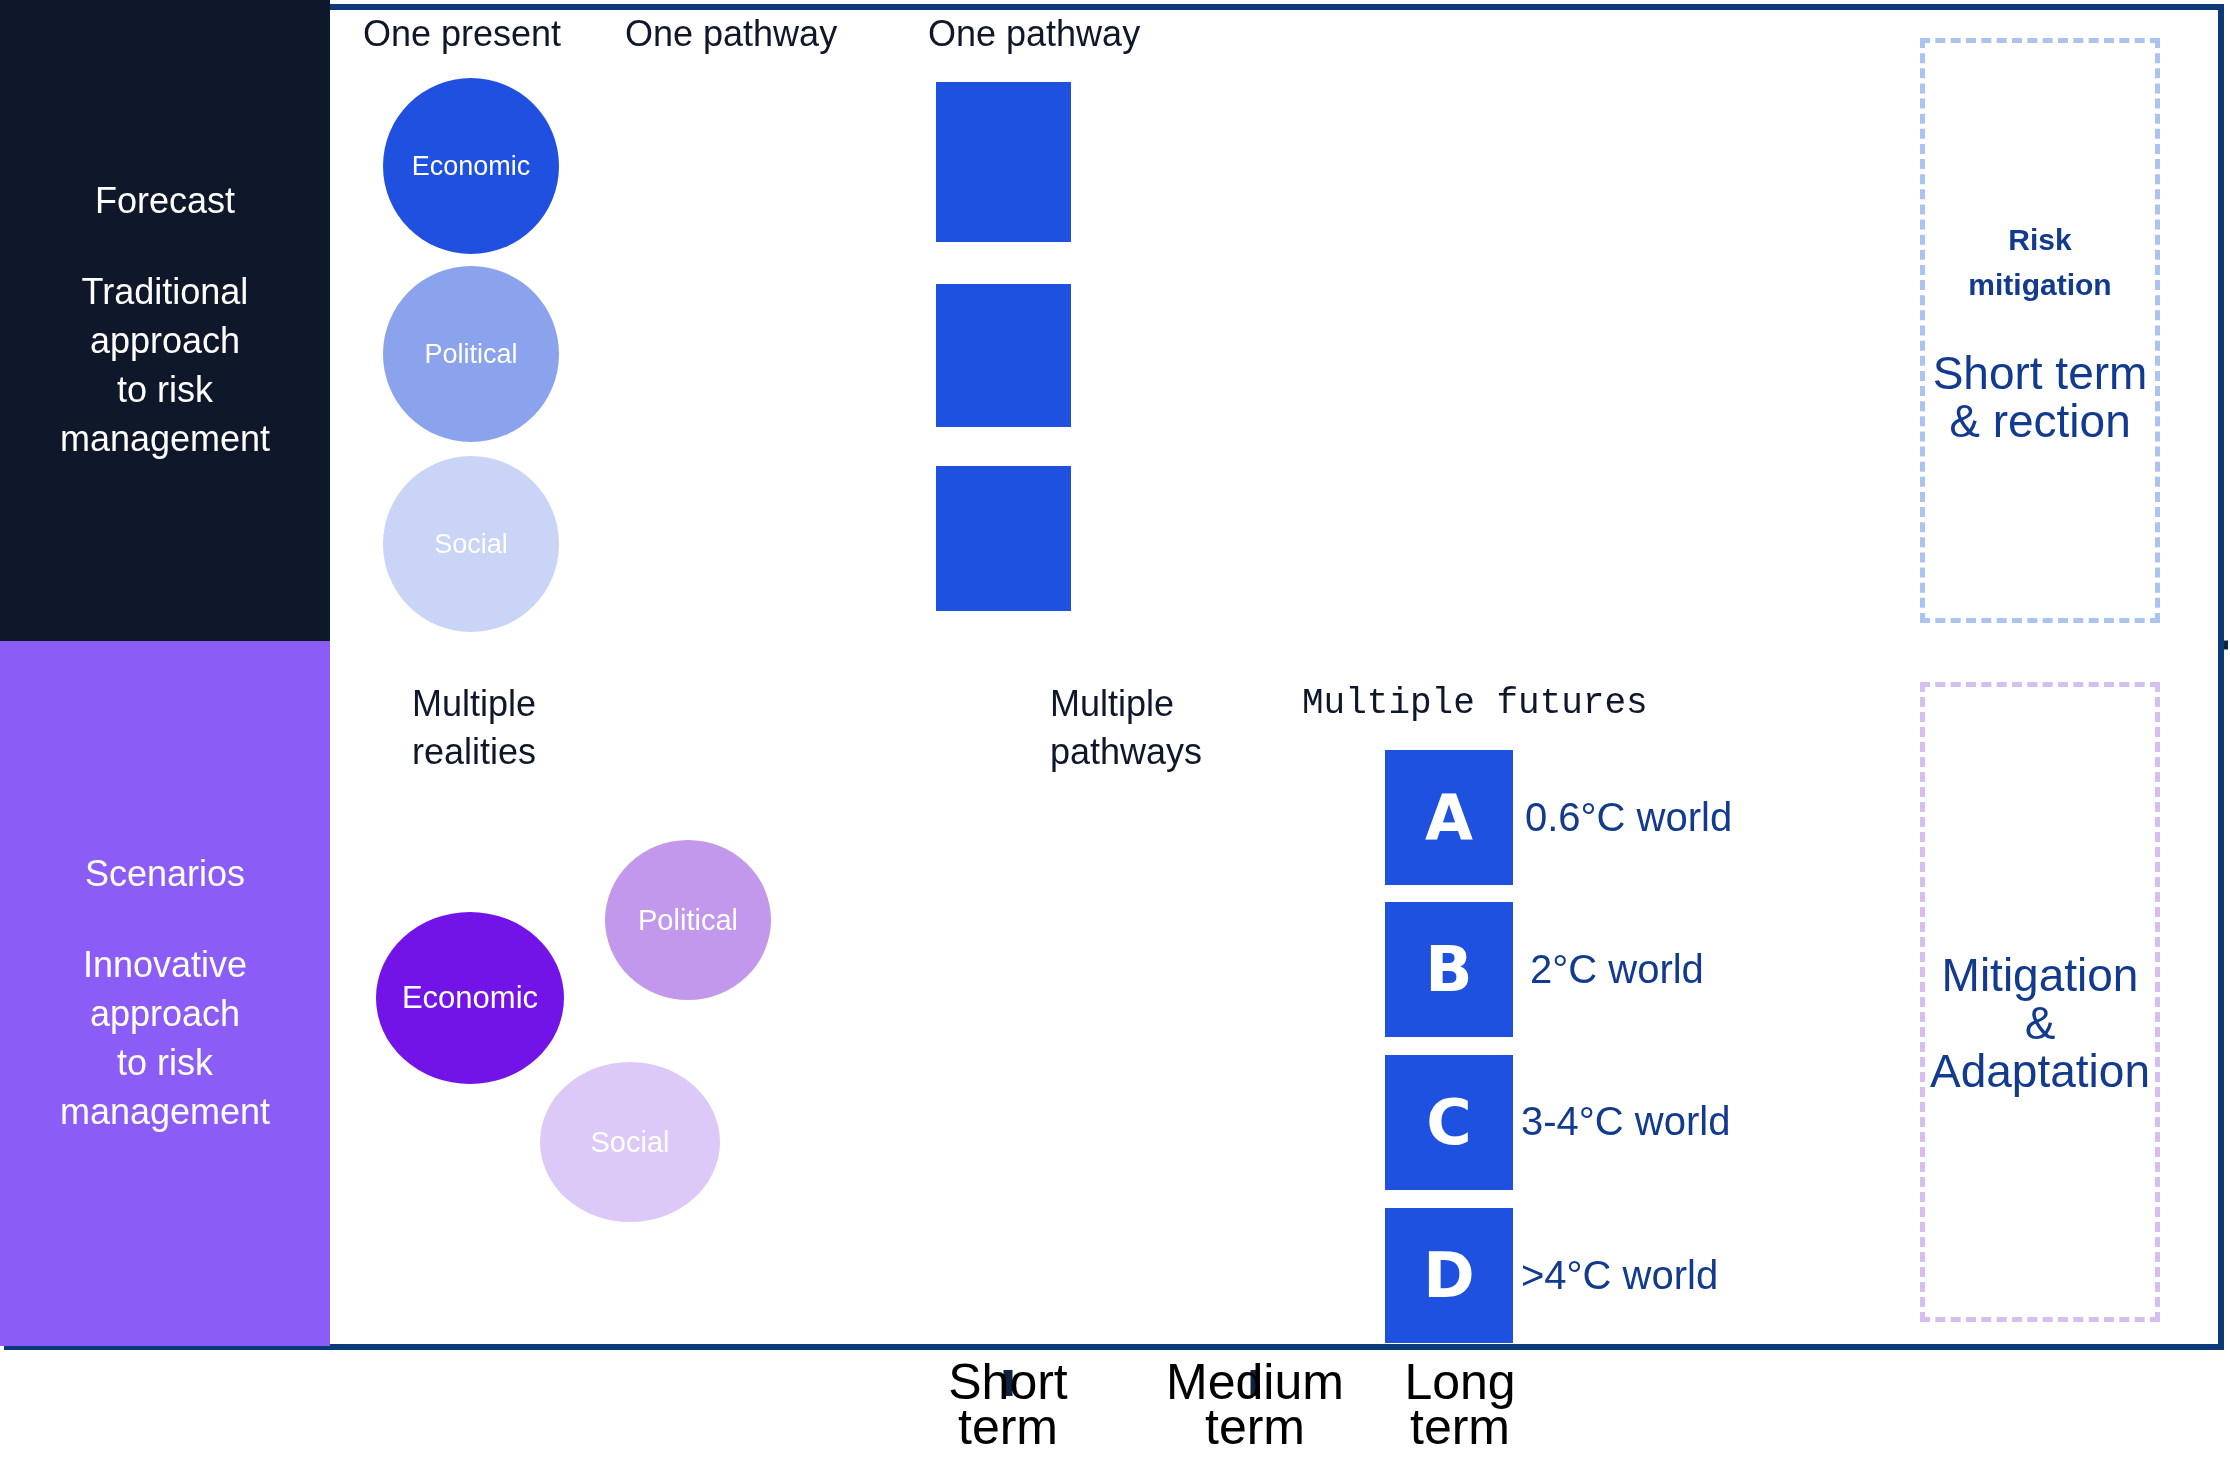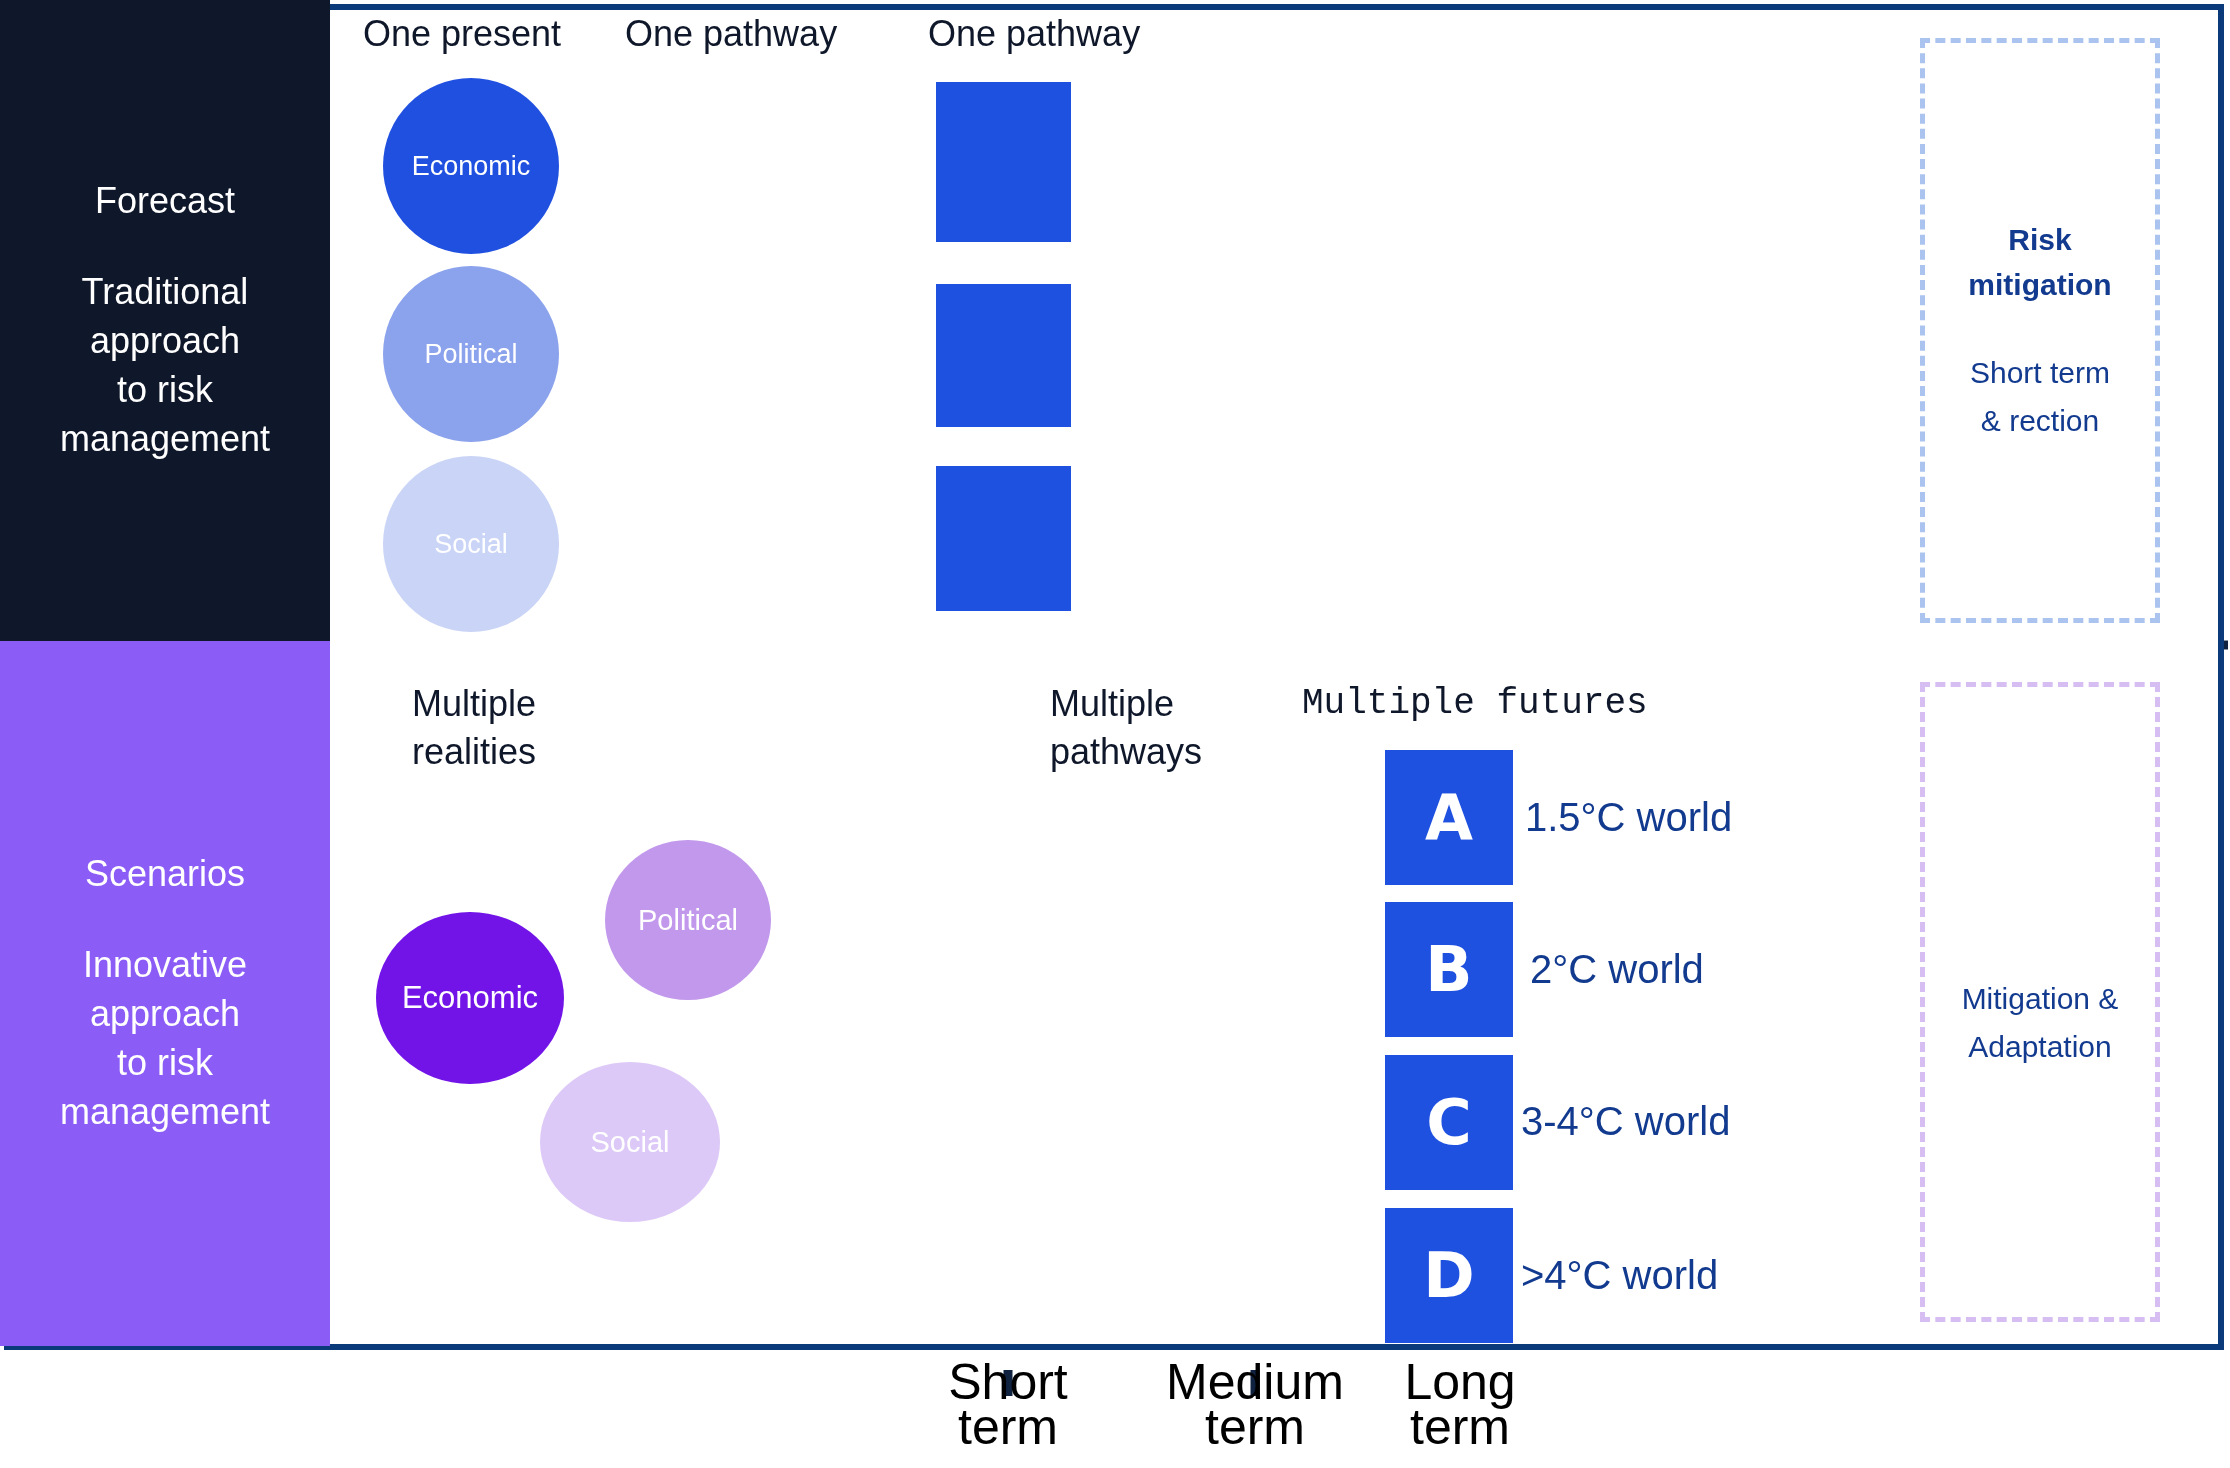--- a/index.html
+++ b/index.html
@@ -34,21 +34,21 @@
         align-items:center;justify-content:center;
         font-family:"DejaVu Sans", sans-serif;font-weight:bold;font-size:62px;}
   .sworld{position:absolute;color:#123a8f;font-size:40px;white-space:nowrap;}
 
   
   .panel{position:absolute;box-sizing:border-box;display:flex;flex-direction:column;
          align-items:center;justify-content:center;text-align:center;color:#123a8f;}
   #panel-risk{border:5px dashed #aac4ef;}
   #panel-strategy{border:5px dashed #d6bdf2;}
   .panel-title{font-size:30px;line-height:45px;font-weight:bold;}
-  .panel-sub{font-size:30px;line-height:48px;margin-top:42px;}
+  .panel-sub{font-size:46px;line-height:48px;margin-top:42px;}
 
   
   .tlabel{position:absolute;color:#000000;font-size:50px;line-height:45px;text-align:center;}
 
   svg{position:absolute;left:0;top:0;width:2230px;height:1468px;overflow:visible;}
 </style>
 </head>
 <body>
 
 <div id="stage">
@@ -170,21 +170,21 @@
   <div class="bubble" style="left:605px;top:840px;width:166px;height:160px;background:#c298ec;">
     <span style="font-size:29px;">Political</span>
   </div>
   <div class="bubble" style="left:540px;top:1062px;width:180px;height:160px;background:#ddc9f7;">
     <span style="font-size:29px;">Social</span>
   </div>
 
   <div class="sbox" style="left:1385px;top:750px;width:128px;height:135px;">
     <span>A</span>
   </div>
-  <div class="sworld" style="left:1525px;top:795px;">1.5°C world</div>
+  <div class="sworld" style="left:1525px;top:795px;">0.6°C world</div>
 
   <div class="sbox" style="left:1385px;top:902px;width:128px;height:135px;">
     <span>B</span>
   </div>
   <div class="sworld" style="left:1530px;top:947px;">2°C world</div>
 
   <div class="sbox" style="left:1385px;top:1055px;width:128px;height:135px;">
     <span>C</span>
   </div>
   <div class="sworld" style="left:1521px;top:1099px;">3-4°C world</div>

